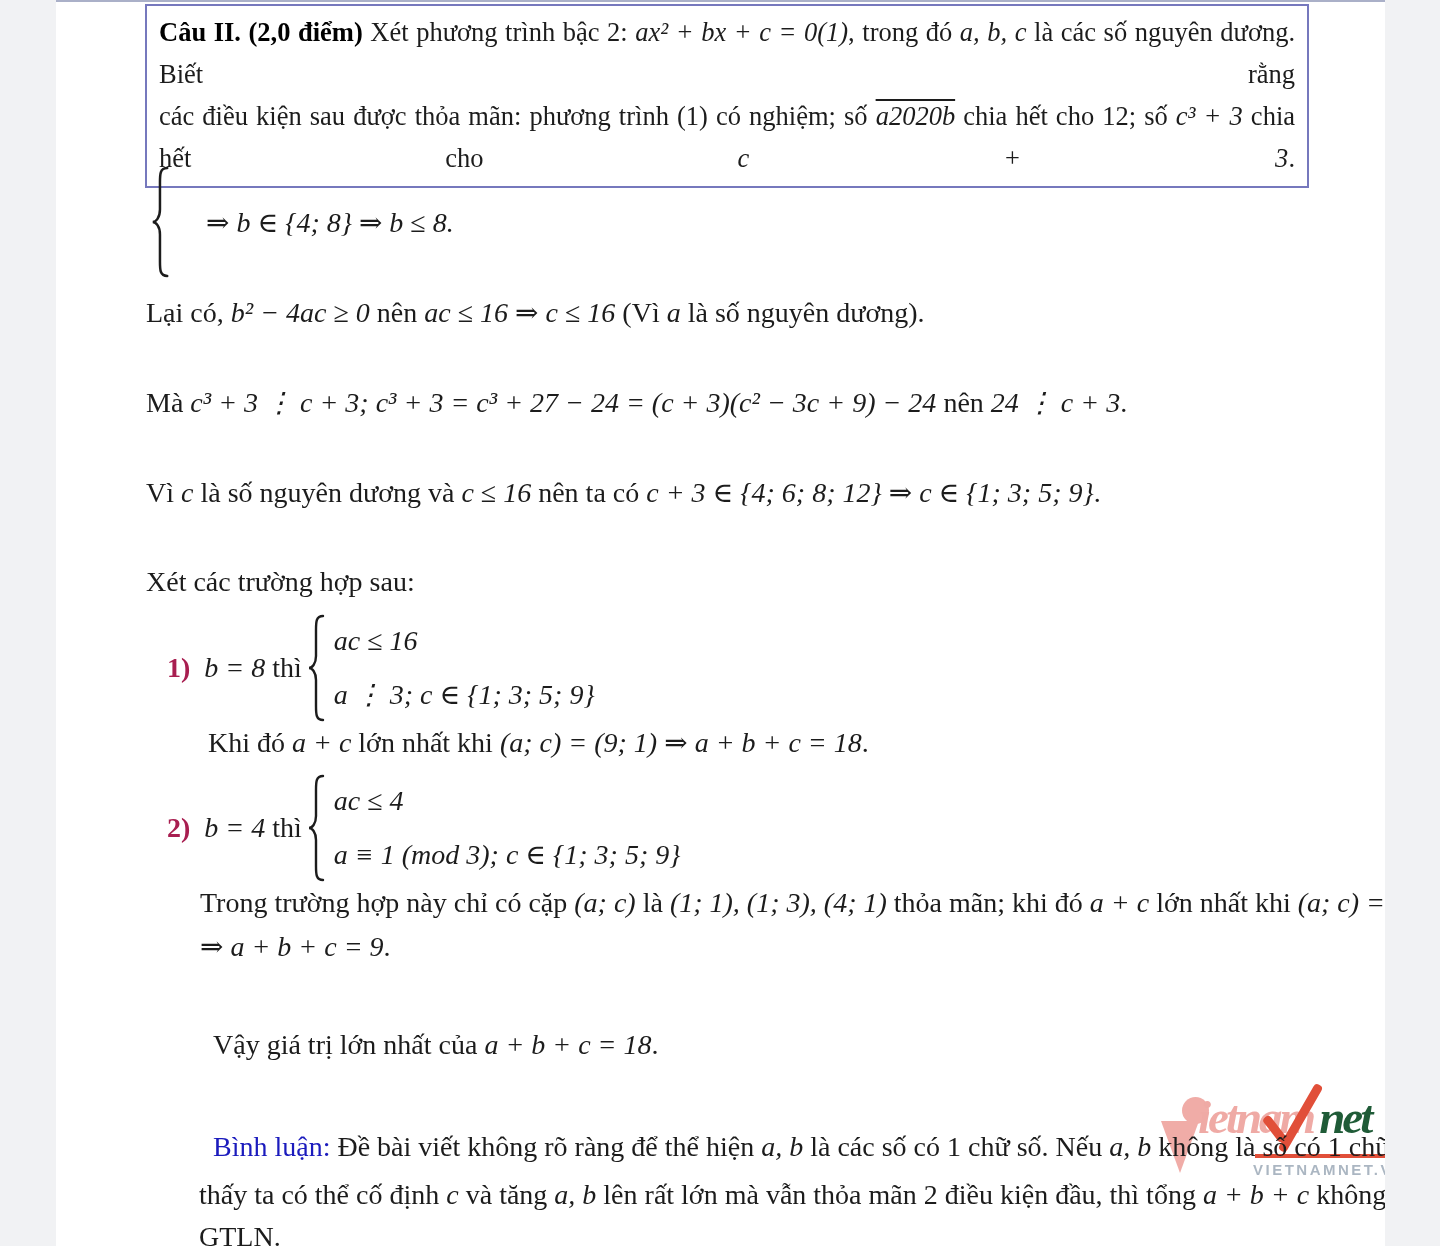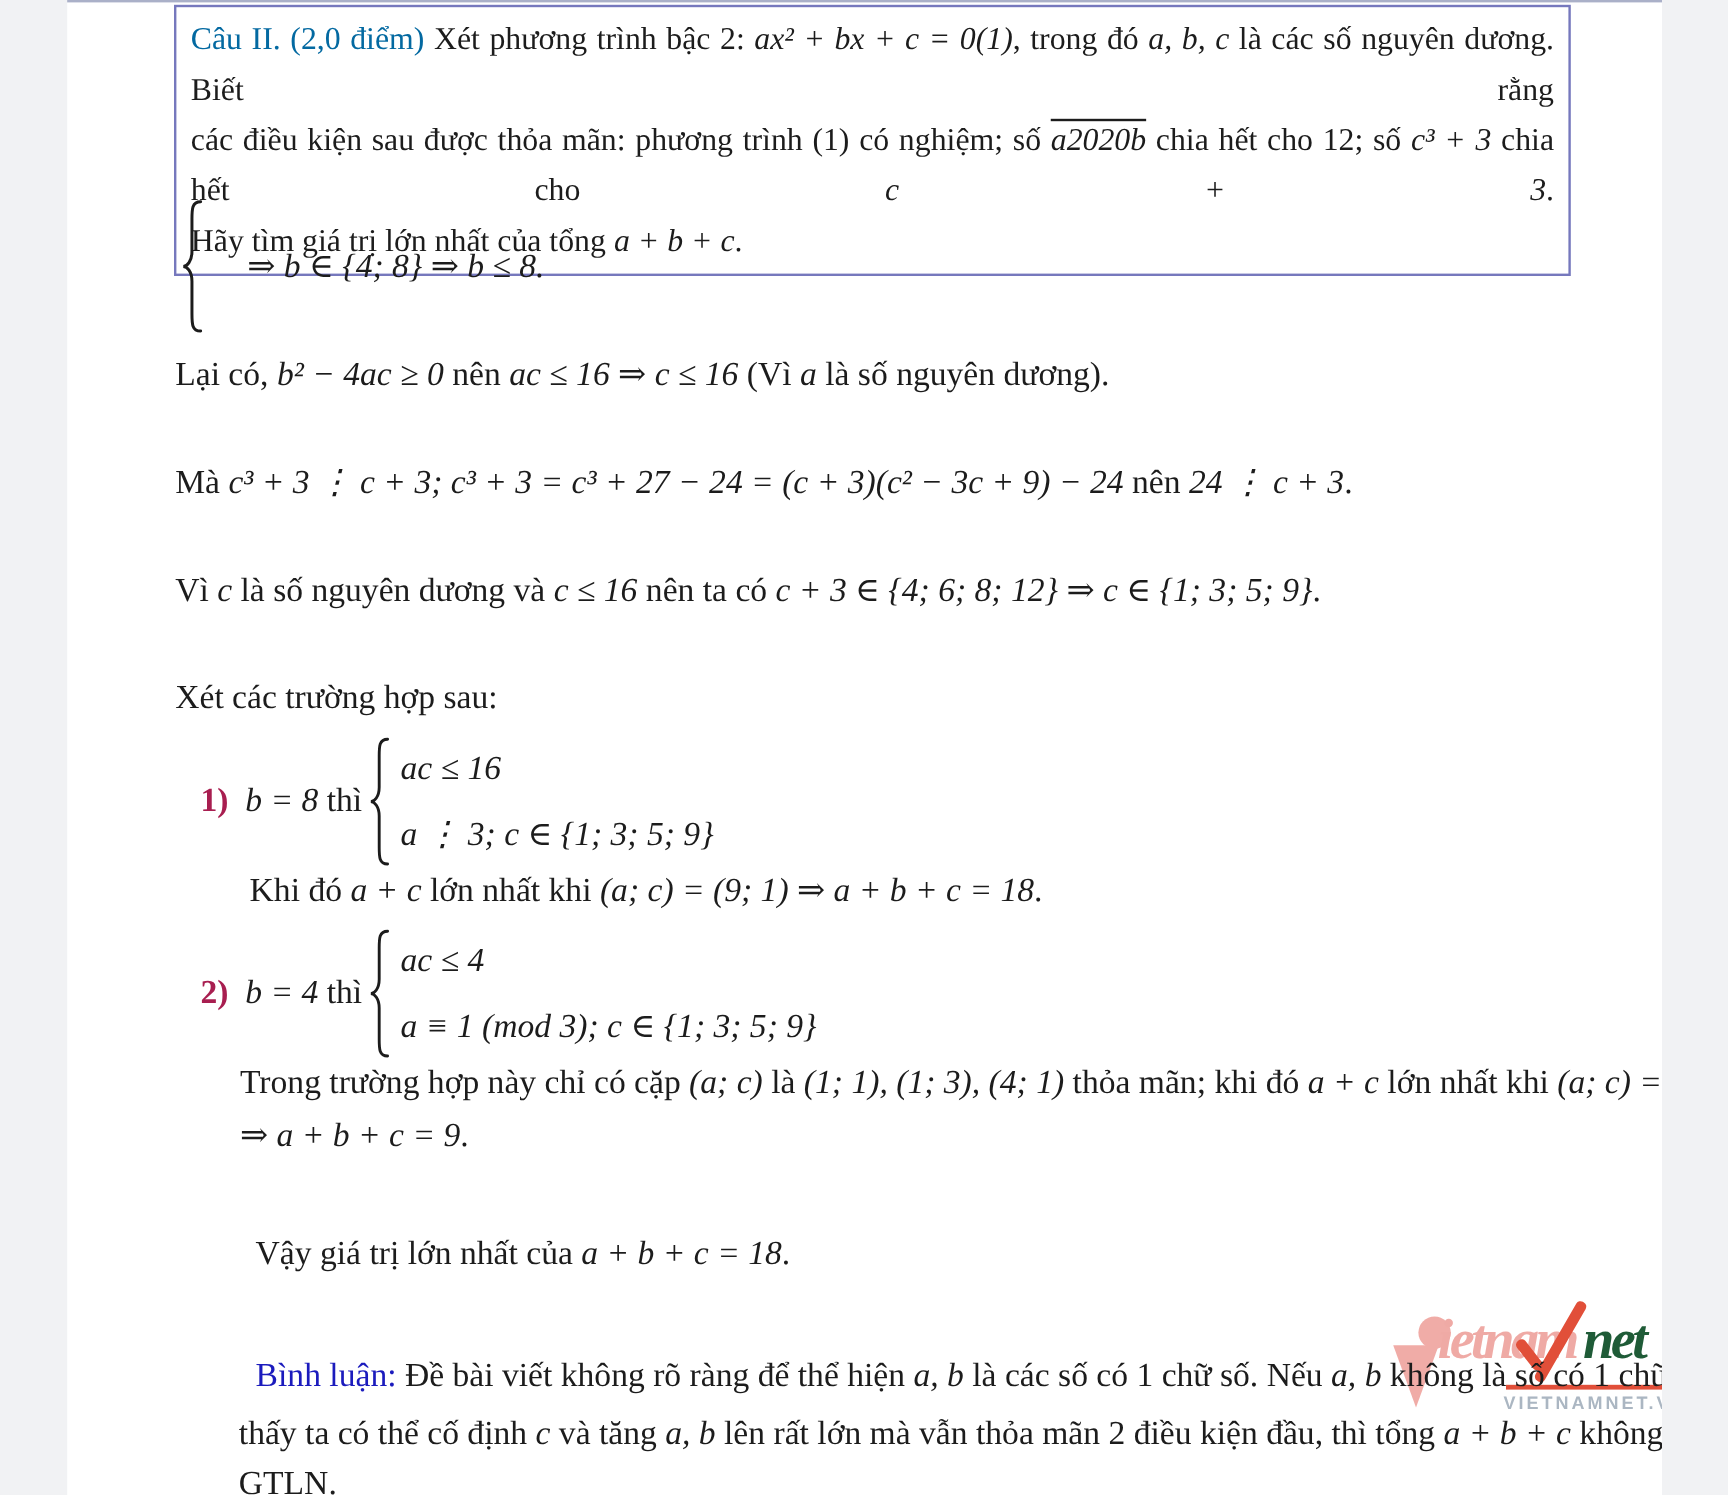--- a/index.html
+++ b/index.html
@@ -14,21 +14,21 @@
   .top-hairline { position:absolute; left:0; top:0; width:1440px; height:2px; background:#aab0c8; z-index:1; }
 
   
   .problem-box {
     position:absolute; left:145px; top:4px; width:1164px; z-index:2;
     border:2px solid #7678bd; background:#ffffff; padding:5px 12px 7px 12px;
   }
   .box-line { font-size:26.5px; line-height:42px; text-align:justify; }
   .box-line.jl { text-align-last:justify; }
 
-  .lead   { color:#0369a1; font-weight:normal; }
+  .lead   { color:#000000; font-weight:bold; }
   .marker { color:#a81e50; font-weight:bold; margin-right:14px; }
   .blue   { color:#1b1bbd; font-weight:normal; }
   .m  { font-style:italic; }
   .ov { text-decoration:overline;font-style:italic; }
 
   .line { position:absolute; white-space:nowrap; font-size:28px; line-height:34px; z-index:2; }
 
   .row  { position:absolute; display:flex; align-items:center; white-space:nowrap; font-size:28px; z-index:2; }
   .cases { display:inline-flex; align-items:center; margin-left:6px; }
   .brace-svg { margin-right:8px; flex:none; }
@@ -66,21 +66,20 @@
   <div class="wm-script"><span class="wm-viet">ietnam</span><span class="wm-net">net</span></div>
   <div class="wm-check-long"></div>
   <div class="wm-check-short"></div>
   <div class="wm-line"></div>
   <div class="wm-caption">VIETNAMNET.VN</div>
 </div>
 
 <div class="problem-box">
   <div class="box-line jl"><span class="lead">Câu II. (2,0 điểm)</span><span> Xét phương trình bậc 2: </span><span class="m">ax² + bx + c = 0(1)</span><span>, trong đó </span><span class="m">a, b, c</span><span> là các số nguyên dương. Biết rằng</span></div>
   <div class="box-line jl"><span>các điều kiện sau được thỏa mãn: phương trình (1) có nghiệm; số </span><span class="m ov">a2020b</span><span> chia hết cho 12; số </span><span class="m">c³ + 3</span><span> chia hết cho </span><span class="m">c + 3</span><span>.</span></div>
-  <div class="box-line"><span>Hãy tìm giá trị lớn nhất của tổng </span><span class="m">a + b + c</span><span>.</span></div>
 </div>
 
 <div class="row" style="left:146px; top:166px; height:112px;">
   <span class="cases">
     <svg class="brace-svg" width="18" height="112" viewBox="0 0 16 108">
         <path d="M14,2 C7,2 7,8 7,16 L7,42 C7,50 3,54 0,54 C3,54 7,58 7,66 L7,92 C7,100 7,106 14,106" fill="none" stroke="#1c1c1c" stroke-width="2.4" stroke-linecap="round"></path>
       </svg>
   </span>
   <span class="m result-gap">⇒ b ∈ {4; 8} ⇒ b ≤ 8.</span>
 </div>

